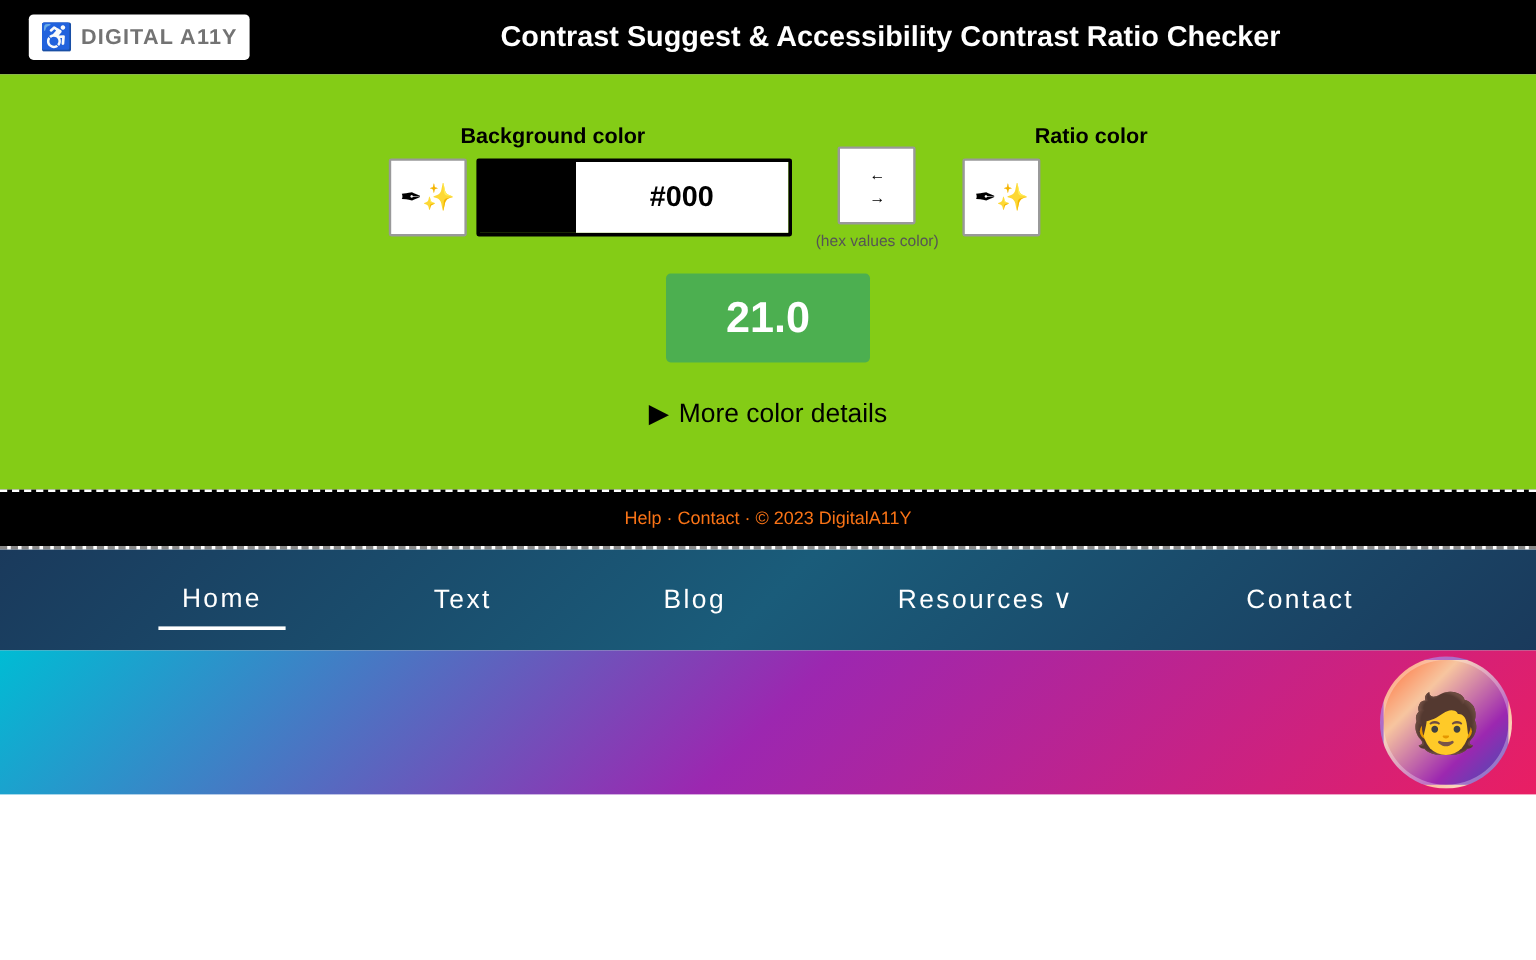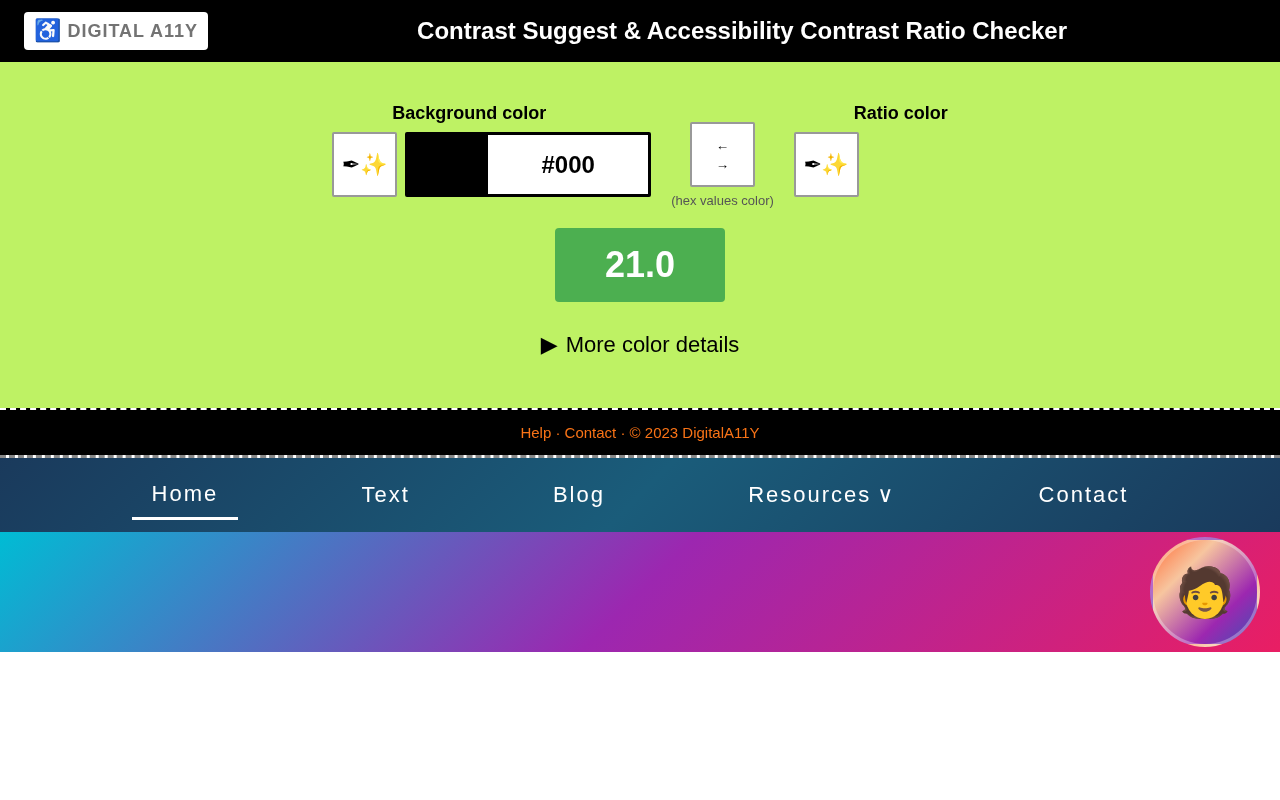--- a/index.html
+++ b/index.html
@@ -35,21 +35,21 @@
     .header-title {
       color: #fff;
       font-size: 24px;
       font-weight: 700;
       flex: 1;
       text-align: center;
     }
 
     
     .main-content {
-      background: #bef264;
+      background: #84cc16;
       padding: 30px 60px 30px 60px;
     }
 
     
     .color-inputs-row {
       display: flex;
       align-items: center;
       justify-content: center;
       gap: 0;
       margin-bottom: 20px;
@@ -96,21 +96,21 @@
       overflow: hidden;
     }
 
     .color-swatch {
       width: 80px;
       height: 65px;
       flex-shrink: 0;
     }
 
     .hex-input {
-      width: 160px;
+      width: 177px;
       height: 65px;
       border: none;
       outline: none;
       font-size: 24px;
       font-weight: 700;
       text-align: center;
       background: #fff;
       padding: 0 10px;
     }
 
@@ -198,21 +198,21 @@
     }
 
     
     .nav-bar {
       background: #1a3a5c;
       background: linear-gradient(135deg, #1a3a5c 0%, #1a5c7a 50%, #1a3a5c 100%);
       display: flex;
       align-items: center;
       justify-content: center;
       padding: 0;
-      height: 74px;
+      height: 84px;
     }
 
     .nav-items {
       display: flex;
       align-items: center;
       justify-content: space-around;
       width: 100%;
       max-width: 1200px;
       padding: 0 40px;
     }

